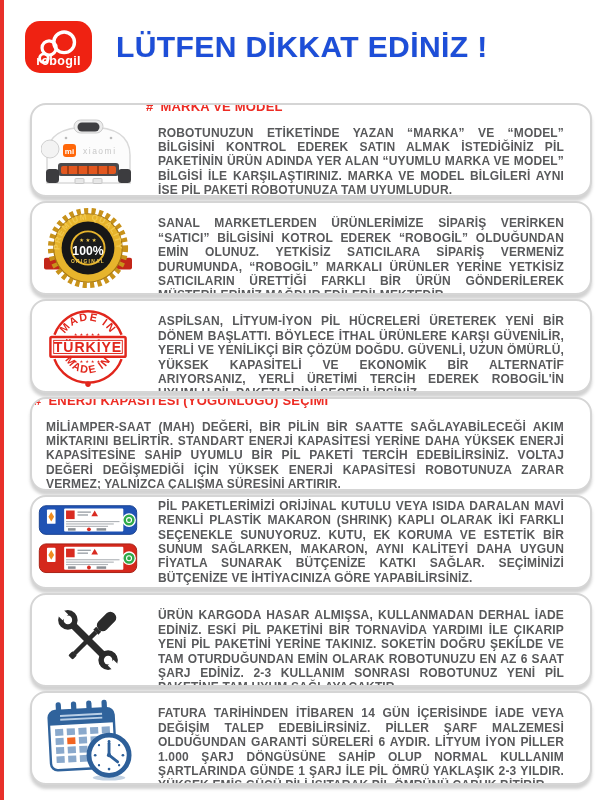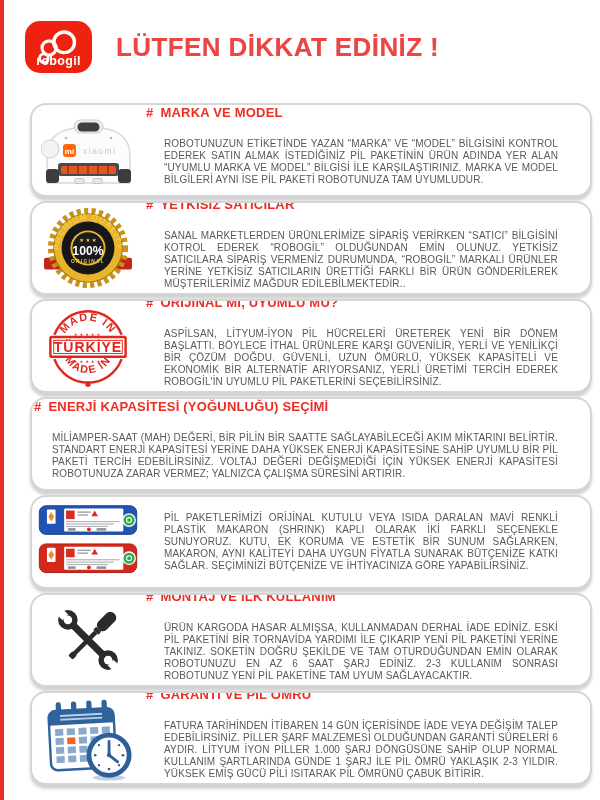--- a/index.html
+++ b/index.html
@@ -4,30 +4,30 @@
 <style>
   html,body{margin:0;padding:0;background:#fff;}
   body{width:600px;height:800px;font-family:"Liberation Sans",sans-serif;overflow:hidden;}
   .page{position:relative;width:600px;height:800px;background:#fff;}
   .stripe{position:absolute;left:0;top:0;width:4px;height:800px;background:#E8302A;}
   .header{position:absolute;left:25px;top:21px;display:flex;align-items:center;gap:24px;}
   .logo{position:relative;width:67px;height:52px;background:#EF2212;border-radius:15px;flex:0 0 67px;}
   .logo svg{position:absolute;left:10px;top:6px;}
   .logo-text{position:absolute;left:0;right:0;bottom:5px;text-align:center;color:#fff;
              font-size:12.5px;font-weight:bold;letter-spacing:.3px;}
-  .title{color:#ef4444;font-size:26px;font-weight:bold;letter-spacing:.4px;
+  .title{color:#1d4ed8;font-size:30px;font-weight:bold;letter-spacing:.4px;
          text-shadow:0 0 1px rgba(90,90,90,.25);white-space:nowrap;}
   .cards{position:absolute;left:30px;top:103px;width:562px;display:flex;flex-direction:column;gap:4px;}
   .card{box-sizing:border-box;height:94px;background:#fff;border:2px solid #D5D5D5;border-radius:16px;
         box-shadow:0 4px 3px rgba(125,125,125,.35);display:flex;align-items:center;overflow:hidden;}
   .icon-col{width:112px;flex:0 0 112px;display:flex;justify-content:center;}
   .text-col{flex:1;padding:4px 14px 4px 2px;}
   .card-title{margin:8px 0 2px 0;color:#ED2C24;font-size:13px;font-weight:bold;letter-spacing:.2px;}
   .hash{margin-right:7px;}
-  .card-body{margin:18px;color:#58595B;font-size:10px;font-weight:normal;line-height:1.2;
+  .card-body{margin:12px;color:#58595B;font-size:12px;font-weight:bold;line-height:1.2;
              text-align:justify;letter-spacing:.15px;}
 </style>
 </head>
 <body>
 
 <div class="page">
   <div class="stripe"></div>
 
   <div class="header">
     <div class="logo">

